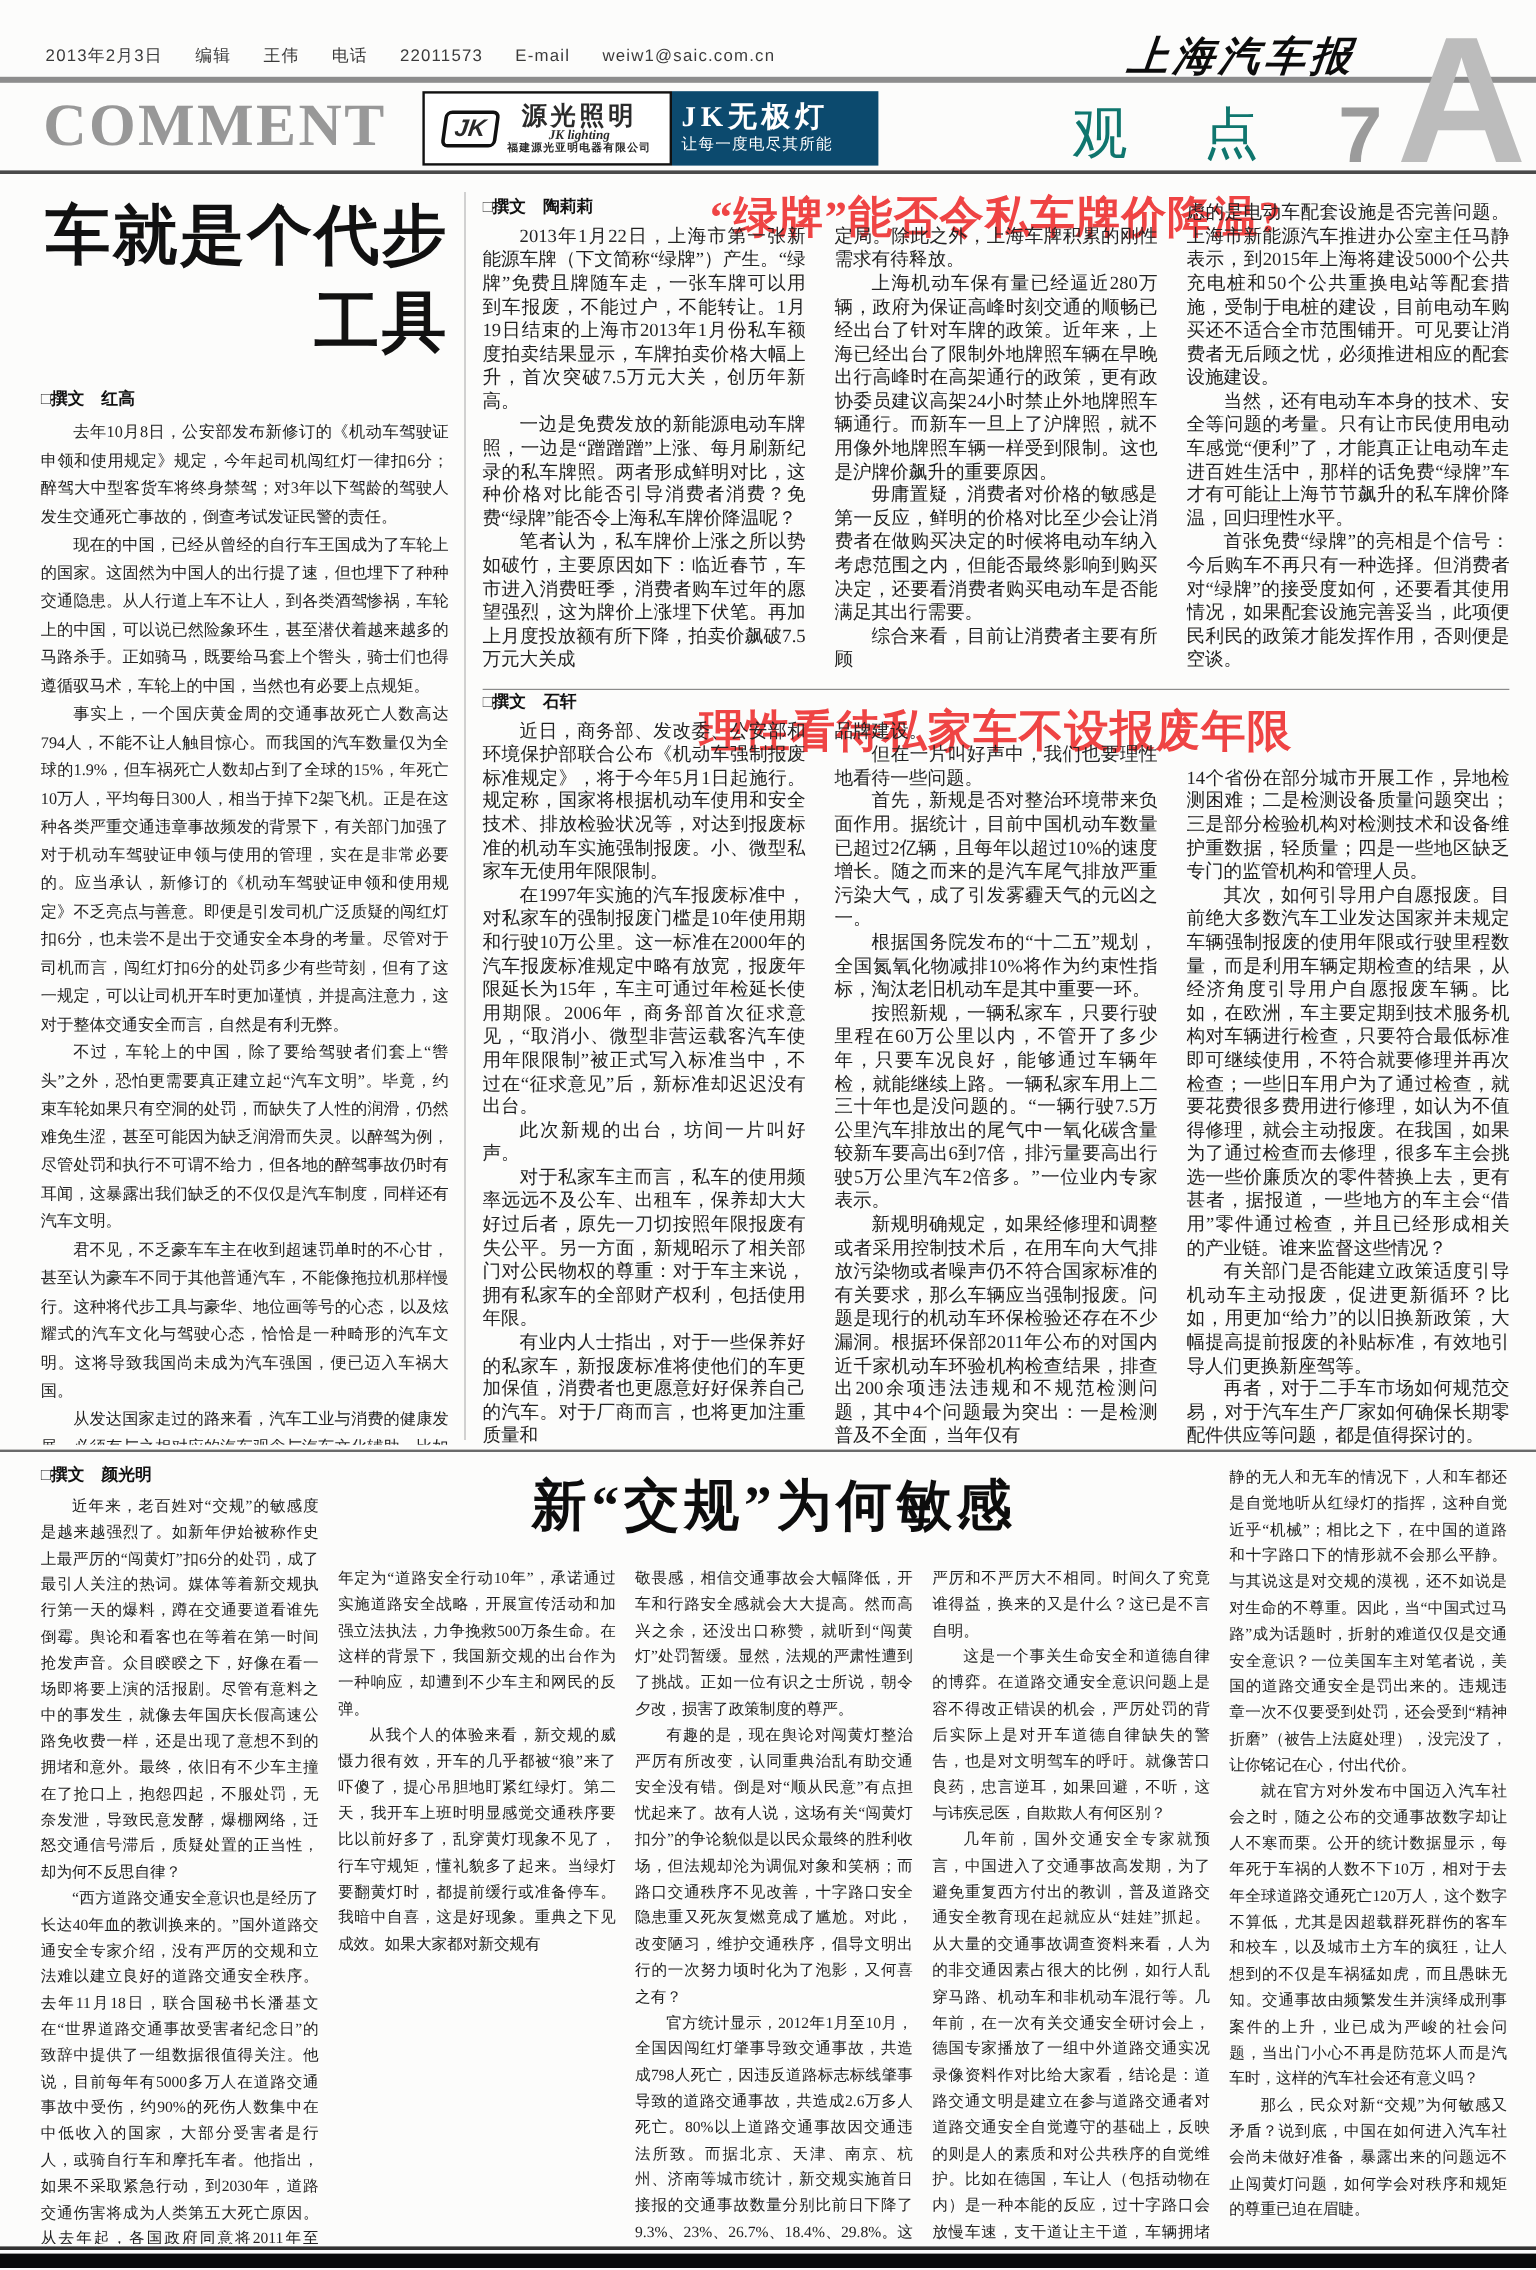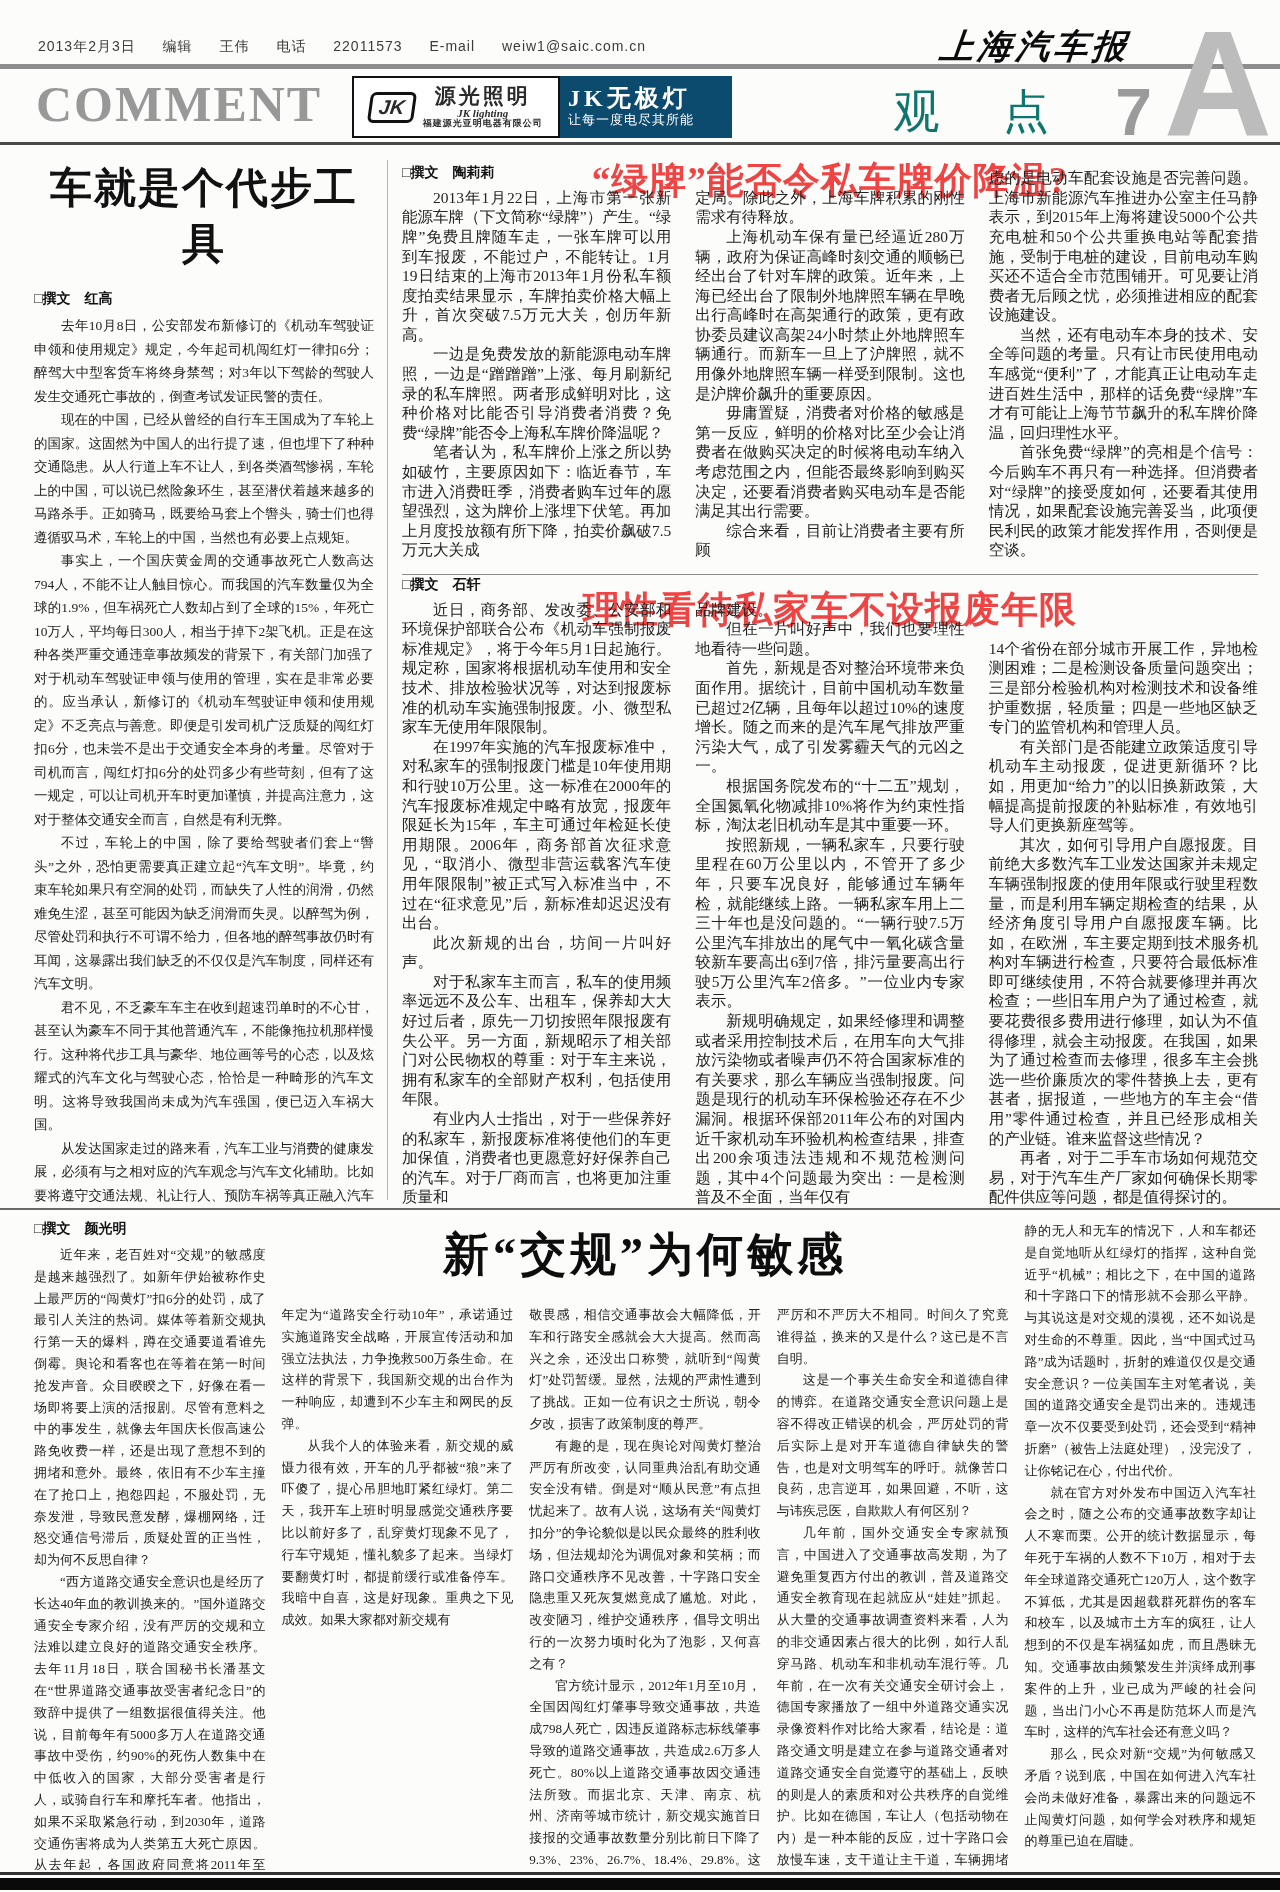--- a/index.html
+++ b/index.html
@@ -66,21 +66,21 @@
   .ad-slogan { font-size:13px; letter-spacing:1px; }
   .rule-mid { position:absolute; left:0; top:142px; width:1280px; height:3px; background:#4a4a4a; }
 
   
   .byline { font-family:"Liberation Sans", sans-serif; font-weight:bold; font-size:14px; color:#111; margin-bottom:6px; }
   p.para { text-align:justify; text-indent:2em; }
   p.para.cont { text-indent:0; }
 
   
   .art1 { position:absolute; left:34px; top:152px; width:340px; height:1052px; overflow:hidden; }
-  .art1 .title { font-size:42px; font-weight:bold; color:#111; text-align:center; letter-spacing:2px; margin:8px 0 18px 0; }
+  .art1 .title { font-size:54px; font-weight:bold; color:#111; text-align:right; letter-spacing:2px; margin:8px 0 18px 0; }
   .art1 .body p { font-size:13.5px; line-height:23.5px; color:#222; }
   .v-div { position:absolute; left:387px; top:160px; width:1px; height:1040px; background:#b5b5b5; }
 
   
   .right-region { position:absolute; left:402px; top:150px; width:856px; height:1056px; overflow:hidden; }
   .art2-title, .art3-title {
     font-size:37px; font-weight:bold; color:#ef4444; text-align:center; letter-spacing:1px;
   }
   .art2-title { margin:6px 0 14px 0; }
   .cols { display:flex; gap:24px;align-items:flex-end; }
@@ -201,22 +201,22 @@
     <div class="col">
       <p class="para cont">品牌建设。</p>
       <p class="para">但在一片叫好声中，我们也要理性地看待一些问题。</p>
       <p class="para">首先，新规是否对整治环境带来负面作用。据统计，目前中国机动车数量已超过2亿辆，且每年以超过10%的速度增长。随之而来的是汽车尾气排放严重污染大气，成了引发雾霾天气的元凶之一。</p>
       <p class="para">根据国务院发布的“十二五”规划，全国氮氧化物减排10%将作为约束性指标，淘汰老旧机动车是其中重要一环。</p>
       <p class="para">按照新规，一辆私家车，只要行驶里程在60万公里以内，不管开了多少年，只要车况良好，能够通过车辆年检，就能继续上路。一辆私家车用上二三十年也是没问题的。“一辆行驶7.5万公里汽车排放出的尾气中一氧化碳含量较新车要高出6到7倍，排污量要高出行驶5万公里汽车2倍多。”一位业内专家表示。</p>
       <p class="para">新规明确规定，如果经修理和调整或者采用控制技术后，在用车向大气排放污染物或者噪声仍不符合国家标准的有关要求，那么车辆应当强制报废。问题是现行的机动车环保检验还存在不少漏洞。根据环保部2011年公布的对国内近千家机动车环验机构检查结果，排查出200余项违法违规和不规范检测问题，其中4个问题最为突出：一是检测普及不全面，当年仅有</p>
     </div>
     <div class="col">
       <p class="para cont">14个省份在部分城市开展工作，异地检测困难；二是检测设备质量问题突出；三是部分检验机构对检测技术和设备维护重数据，轻质量；四是一些地区缺乏专门的监管机构和管理人员。</p>
+      <p class="para">其次，如何引导用户自愿报废。目前绝大多数汽车工业发达国家并未规定车辆强制报废的使用年限或行驶里程数量，而是利用车辆定期检查的结果，从经济角度引导用户自愿报废车辆。比如，在欧洲，车主要定期到技术服务机构对车辆进行检查，只要符合最低标准即可继续使用，不符合就要修理并再次检查；一些旧车用户为了通过检查，就要花费很多费用进行修理，如认为不值得修理，就会主动报废。在我国，如果为了通过检查而去修理，很多车主会挑选一些价廉质次的零件替换上去，更有甚者，据报道，一些地方的车主会“借用”零件通过检查，并且已经形成相关的产业链。谁来监督这些情况？</p>
       <p class="para">有关部门是否能建立政策适度引导机动车主动报废，促进更新循环？比如，用更加“给力”的以旧换新政策，大幅提高提前报废的补贴标准，有效地引导人们更换新座驾等。</p>
-      <p class="para">其次，如何引导用户自愿报废。目前绝大多数汽车工业发达国家并未规定车辆强制报废的使用年限或行驶里程数量，而是利用车辆定期检查的结果，从经济角度引导用户自愿报废车辆。比如，在欧洲，车主要定期到技术服务机构对车辆进行检查，只要符合最低标准即可继续使用，不符合就要修理并再次检查；一些旧车用户为了通过检查，就要花费很多费用进行修理，如认为不值得修理，就会主动报废。在我国，如果为了通过检查而去修理，很多车主会挑选一些价廉质次的零件替换上去，更有甚者，据报道，一些地方的车主会“借用”零件通过检查，并且已经形成相关的产业链。谁来监督这些情况？</p>
       <p class="para">再者，对于二手车市场如何规范交易，对于汽车生产厂家如何确保长期零配件供应等问题，都是值得探讨的。</p>
     </div>
   </div>
 </div>
 
 <div class="rule-low"></div>
 
 <div class="art4">
   <div class="colblock c1">
     <div class="byline">□撰文　颜光明</div>

